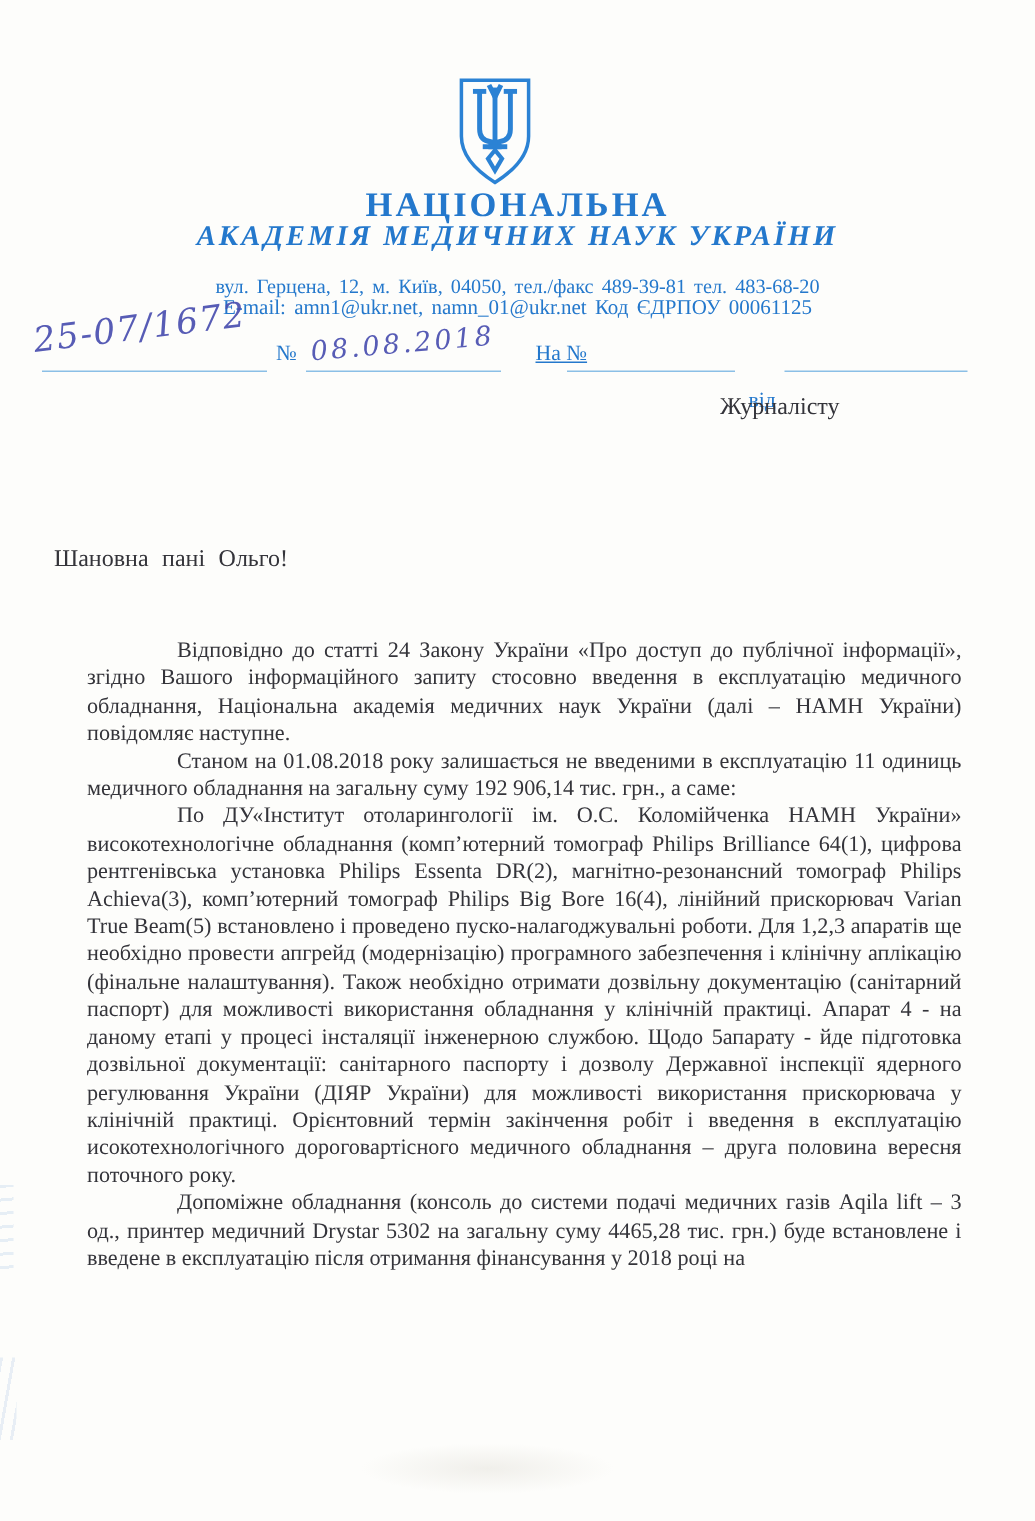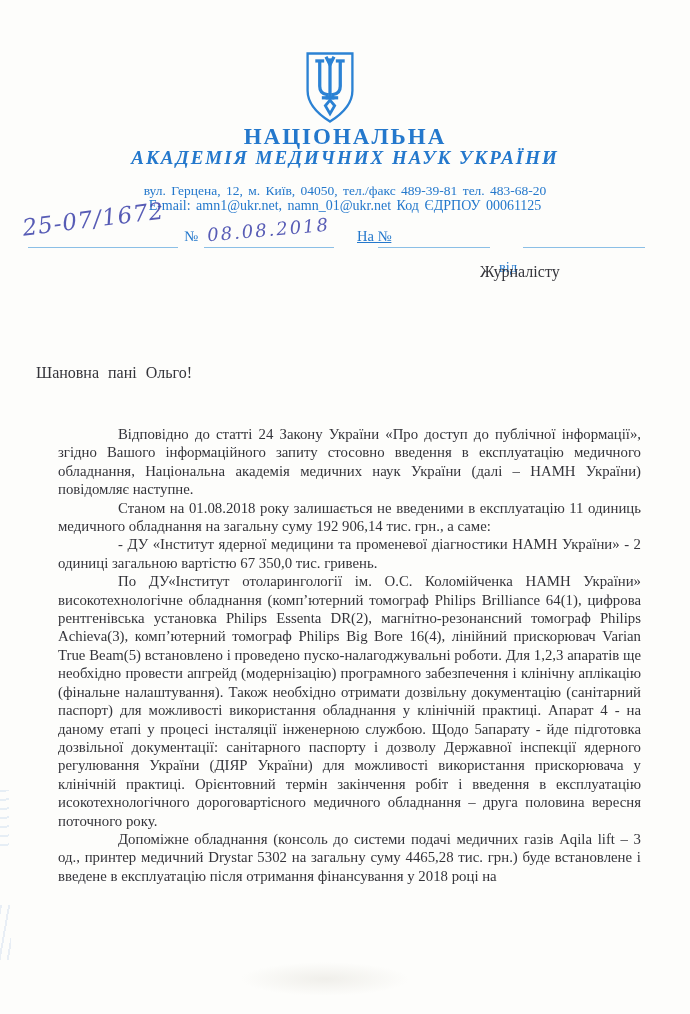--- a/index.html
+++ b/index.html
@@ -105,21 +105,20 @@
 
   <div class="recipient">
     <div>Журналісту</div>
   </div>
 
   <div class="salutation">Шановна пані Ольго!</div>
 
   <div class="body-text">
     <p>Відповідно до статті 24 Закону України «Про доступ до публічної інформації», згідно Вашого інформаційного запиту стосовно введення в експлуатацію медичного обладнання, Національна академія медичних наук України (далі – НАМН України) повідомляє наступне.</p>
     <p>Станом на 01.08.2018 року залишається не введеними в експлуатацію 11 одиниць медичного обладнання на загальну суму 192 906,14 тис. грн., а саме:</p>
-    <p>- ДУ «Інститут ядерної медицини та променевої діагностики НАМН України» - 2 одиниці загальною вартістю 67 350,0 тис. гривень.</p>
     <p>По ДУ«Інститут отоларингології ім. О.С. Коломійченка НАМН України» високотехнологічне обладнання (комп’ютерний томограф Philips Brilliance 64(1), цифрова рентгенівська установка Philips Essenta DR(2), магнітно-резонансний томограф Philips Achieva(3), комп’ютерний томограф Philips Big Bore 16(4), лінійний прискорювач Varian True Beam(5) встановлено і проведено пуско-налагоджувальні роботи. Для 1,2,3 апаратів ще необхідно провести апгрейд (модернізацію) програмного забезпечення і клінічну аплікацію (фінальне налаштування). Також необхідно отримати дозвільну документацію (санітарний паспорт) для можливості використання обладнання у клінічній практиці. Апарат 4 - на даному етапі у процесі інсталяції інженерною службою. Щодо 5апарату - йде підготовка дозвільної документації: санітарного паспорту і дозволу Державної інспекції ядерного регулювання України (ДІЯР України) для можливості використання прискорювача у клінічній практиці. Орієнтовний термін закінчення робіт і введення в експлуатацію исокотехнологічного дороговартісного медичного обладнання – друга половина вересня поточного року.</p>
     <p>Допоміжне обладнання (консоль до системи подачі медичних газів Aqila lift – 3 од., принтер медичний Drystar 5302 на загальну суму 4465,28 тис. грн.) буде встановлене і введене в експлуатацію після отримання фінансування у 2018 році на</p>
   </div>
 
   <div class="smudge sm1"></div>
   <div class="smudge sm2"></div>
   <div class="smudge sm3"></div>
 
 </div>
 

